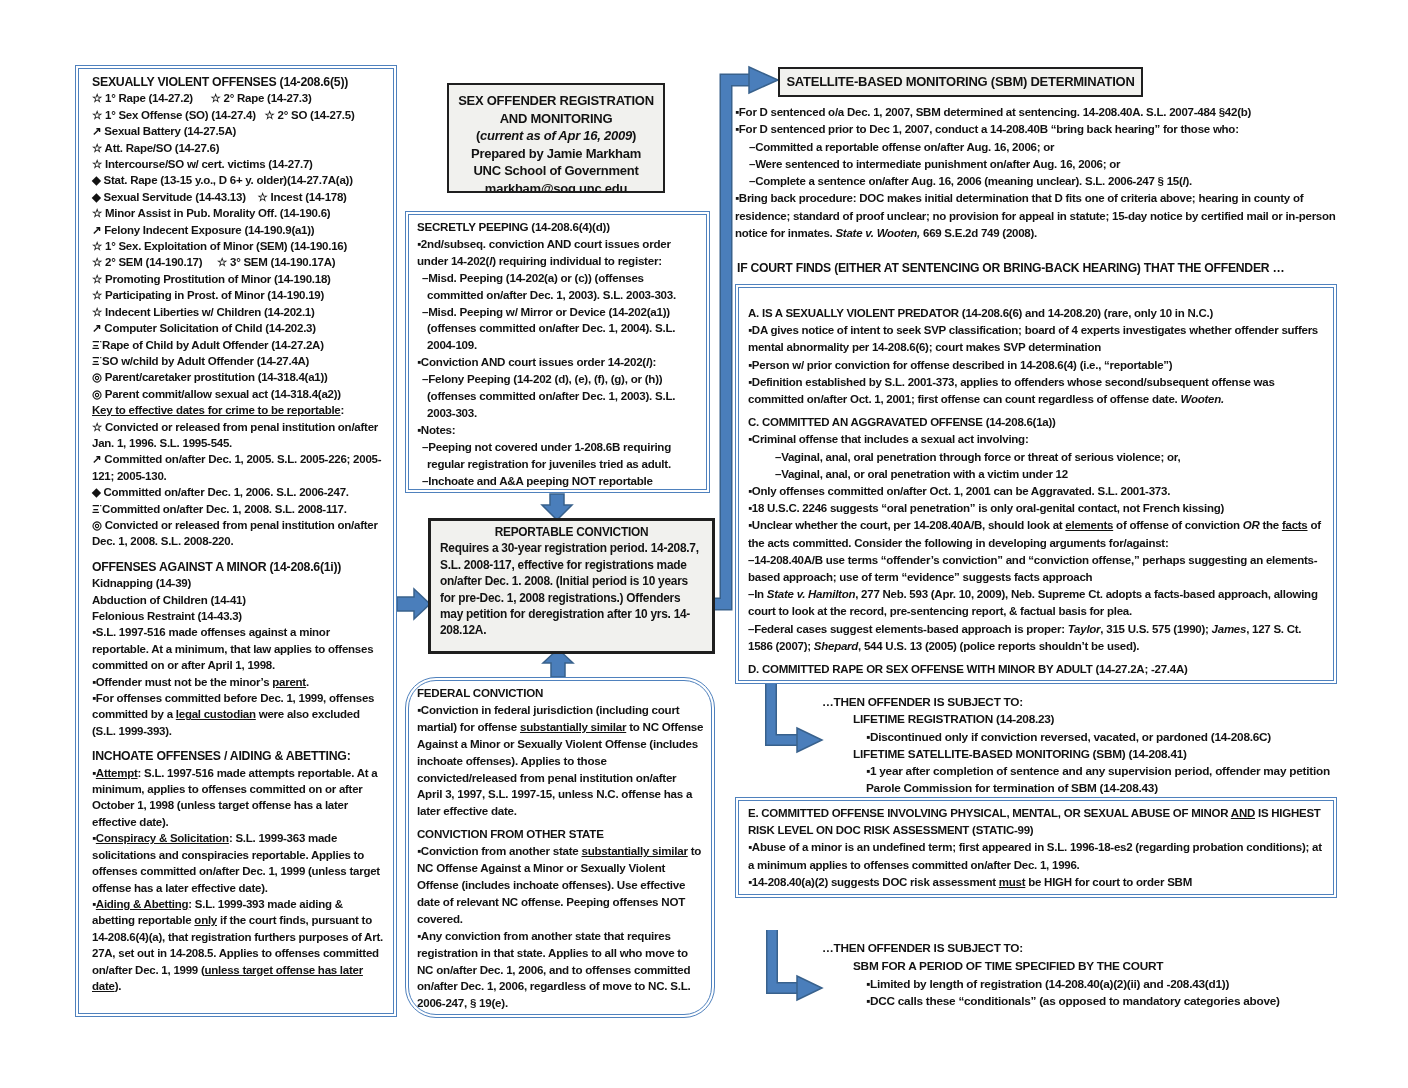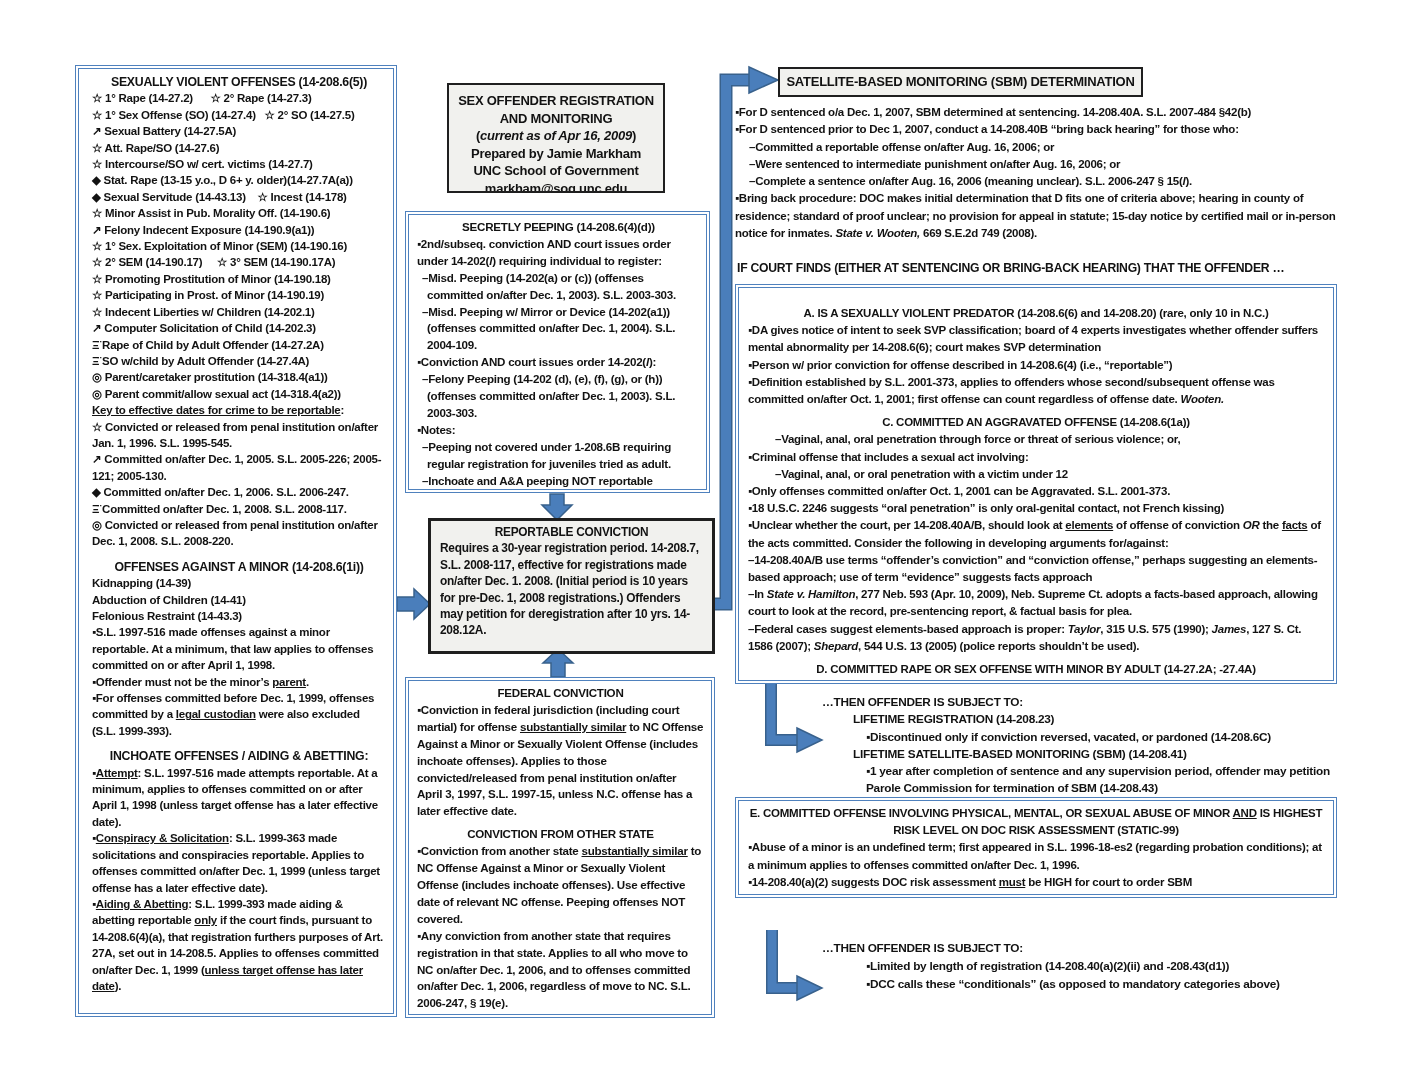--- a/index.html
+++ b/index.html
@@ -2,38 +2,38 @@
 <html><head>
 <meta charset="utf-8">
 <style>
   html,body{margin:0;padding:0;background:#fff;}
   body{font-family:"Liberation Sans",sans-serif;font-weight:700;color:#121212;letter-spacing:-0.25px;}
   .page{position:relative;width:1408px;height:1088px;background:#ffffff;overflow:hidden;}
   svg.conn{position:absolute;left:0;top:0;z-index:0;}
   .box{position:absolute;box-sizing:border-box;background:#fff;z-index:1;overflow:hidden;}
   .blue{border:4px double #4f81bd;}
   .panel{background:#f1f1ee;border:2px solid #1f1f1f;}
-  .bt{font-weight:700;text-align:center;}
+  .bt{font-weight:700;}
   .u{text-decoration:underline;}
   .i{font-style:italic;}
   .ln{min-height:1em;}
   .h{margin-top:6px;}
   .mt{margin-top:9px;}
   .d{padding-left:10px;text-indent:-5px;}
   .d2{padding-left:14px;}
   .d3{padding-left:27px;}
   .s1{margin-left:31px;}
   .s2{margin-left:44px;}
   .ctr{text-align:center;}
   #left-box{left:75px;top:65px;width:322px;height:952px;padding:5px 7px 3px 13px;font-size:11.5px;line-height:16.4px;}
   #left-box .bt{font-size:12.3px;}
   #title-box{left:447px;top:83px;width:218px;height:110px;padding-top:7px;text-align:center;font-size:13px;line-height:17.5px;}
   #peeping-box{left:405px;top:211px;width:305px;height:282px;padding:4px 6px 0 8px;font-size:11.6px;line-height:16.9px;}
   #reportable-box{left:428px;top:518px;width:287px;height:136px;padding:3px 9px;font-size:11.9px;line-height:16.4px;border-width:3px;}
-  #federal-box{left:405px;top:677px;width:310px;height:341px;padding:4px 7px 0 8px;font-size:11.6px;line-height:16.9px;}
+  #federal-box{left:405px;top:677px;width:310px;height:341px;padding:4px 7px 0 8px;font-size:11.6px;line-height:16.9px;border-radius:31px;}
   #sbm-header{left:778px;top:67px;width:365px;height:30px;text-align:center;font-size:13px;line-height:26px;}
   #sbm-text{position:absolute;left:735px;top:104px;width:616px;font-size:11.5px;line-height:17.3px;z-index:1;}
   #if-court{position:absolute;left:737px;top:261px;width:616px;font-size:12.2px;z-index:1;}
   #findings-box{left:735px;top:284px;width:602px;height:400px;padding:17px 9px;font-size:11.5px;line-height:17.2px;}
   #subject-lifetime{position:absolute;left:822px;top:694px;width:535px;font-size:11.8px;line-height:17.3px;z-index:1;}
   #e-box{left:735px;top:797px;width:602px;height:101px;padding:4px 9px;font-size:11.5px;line-height:17.2px;}
   #subject-period{position:absolute;left:822px;top:940px;width:560px;font-size:11.8px;line-height:17.8px;z-index:1;}
 </style>
 </head>
 <body>
@@ -94,21 +94,21 @@
     <div>
         <div class="ln"><span>Kidnapping (14-39)</span></div>
         <div class="ln"><span>Abduction of Children (14-41)</span></div>
         <div class="ln"><span>Felonious Restraint (14-43.3)</span></div>
         <div class="ln"><span>▪S.L. 1997-516 made offenses against a minor reportable. At a minimum, that law applies to offenses committed on or after April 1, 1998.</span></div>
         <div class="ln"><span>▪Offender must not be the minor’s </span><span class="u">parent</span><span>.</span></div>
         <div class="ln"><span>▪For offenses committed before Dec. 1, 1999, offenses committed by a </span><span class="u">legal custodian</span><span> were also excluded (S.L. 1999-393).</span></div>
       </div>
     <div class="bt mt">INCHOATE OFFENSES / AIDING &amp; ABETTING:</div>
     <div>
-        <div class="ln"><span>▪</span><span class="u">Attempt</span><span>: S.L. 1997-516 made attempts reportable. At a minimum, applies to offenses committed on or after April 1, 1998 (unless target offense has a later effective date).</span></div>
+        <div class="ln"><span>▪</span><span class="u">Attempt</span><span>: S.L. 1997-516 made attempts reportable. At a minimum, applies to offenses committed on or after October 1, 1998 (unless target offense has a later effective date).</span></div>
         <div class="ln"><span>▪</span><span class="u">Conspiracy &amp; Solicitation</span><span>: S.L. 1999-363 made solicitations and conspiracies reportable. Applies to offenses committed on/after Dec. 1, 1999 (unless target offense has a later effective date).</span></div>
         <div class="ln"><span>▪</span><span class="u">Aiding &amp; Abetting</span><span>: S.L. 1999-393 made aiding &amp; abetting reportable </span><span class="u">only</span><span> if the court finds, pursuant to 14-208.6(4)(a), that registration furthers purposes of Art. 27A, set out in 14-208.5. Applies to offenses committed on/after Dec. 1, 1999 (</span><span class="u">unless target offense has later date</span><span>).</span></div>
       </div>
   </div>
 
   <div class="box panel" id="title-box">
     <div>
         <div class="ln"><span>SEX OFFENDER REGISTRATION</span></div>
         <div class="ln"><span>AND MONITORING</span></div>
         <div class="ln"><span>(</span><span class="i">current as of Apr 16, 2009</span><span>)</span></div>
@@ -164,22 +164,22 @@
   </div>
   <div id="if-court">IF COURT FINDS (EITHER AT SENTENCING OR BRING-BACK HEARING) THAT THE OFFENDER …</div>
 
   <div class="box blue" id="findings-box">
     <div>
         <div class="ln bt"><span>A. IS A SEXUALLY VIOLENT PREDATOR (14-208.6(6) and 14-208.20) (rare, only 10 in N.C.)</span></div>
         <div class="ln"><span>▪DA gives notice of intent to seek SVP classification; board of 4 experts investigates whether offender suffers mental abnormality per 14-208.6(6); court makes SVP determination</span></div>
         <div class="ln"><span>▪Person w/ prior conviction for offense described in 14-208.6(4) (i.e., “reportable”)</span></div>
         <div class="ln"><span>▪Definition established by S.L. 2001-373, applies to offenders whose second/subsequent offense was committed on/after Oct. 1, 2001; first offense can count regardless of offense date. </span><span class="i">Wooten.</span></div>
         <div class="ln bt h"><span>C. COMMITTED AN AGGRAVATED OFFENSE (14-208.6(1a))</span></div>
+        <div class="ln"><span>▪Criminal offense that includes a sexual act involving:</span></div>
         <div class="ln d3"><span>–Vaginal, anal, oral penetration through force or threat of serious violence; or,</span></div>
-        <div class="ln"><span>▪Criminal offense that includes a sexual act involving:</span></div>
         <div class="ln d3"><span>–Vaginal, anal, or oral penetration with a victim under 12</span></div>
         <div class="ln"><span>▪Only offenses committed on/after Oct. 1, 2001 can be Aggravated. S.L. 2001-373.</span></div>
         <div class="ln"><span>▪18 U.S.C. 2246 suggests “oral penetration” is only oral-genital contact, not French kissing)</span></div>
         <div class="ln"><span>▪Unclear whether the court, per 14-208.40A/B, should look at </span><span class="u">elements</span><span> of offense of conviction </span><span class="i">OR</span><span> the </span><span class="u">facts</span><span> of the acts committed. Consider the following in developing arguments for/against:</span></div>
         <div class="ln"><span>–14-208.40A/B use terms “offender’s conviction” and “conviction offense,” perhaps suggesting an elements-based approach; use of term “evidence” suggests facts approach</span></div>
         <div class="ln"><span>–In </span><span class="i">State v. Hamilton</span><span>, 277 Neb. 593 (Apr. 10, 2009), Neb. Supreme Ct. adopts a facts-based approach, allowing court to look at the record, pre-sentencing report, &amp; factual basis for plea.</span></div>
         <div class="ln"><span>–Federal cases suggest elements-based approach is proper: </span><span class="i">Taylor</span><span>, 315 U.S. 575 (1990); </span><span class="i">James</span><span>, 127 S. Ct. 1586 (2007); </span><span class="i">Shepard</span><span>, 544 U.S. 13 (2005) (police reports shouldn’t be used).</span></div>
         <div class="ln bt h"><span>D. COMMITTED RAPE OR SEX OFFENSE WITH MINOR BY ADULT (14-27.2A; -27.4A)</span></div>
       </div>
   </div>
@@ -199,18 +199,19 @@
         <div class="ln bt"><span>E. COMMITTED OFFENSE INVOLVING PHYSICAL, MENTAL, OR SEXUAL ABUSE OF MINOR </span><span class="u">AND</span><span> IS HIGHEST RISK LEVEL ON DOC RISK ASSESSMENT (STATIC-99)</span></div>
         <div class="ln"><span>▪Abuse of a minor is an undefined term; first appeared in S.L. 1996-18-es2 (regarding probation conditions); at a minimum applies to offenses committed on/after Dec. 1, 1996.</span></div>
         <div class="ln"><span>▪14-208.40(a)(2) suggests DOC risk assessment </span><span class="u">must</span><span> be HIGH for court to order SBM</span></div>
         <div class="ln"><span>▪14-208.40A/B suggest court discretion (“court shall determine”) in spite of DOC risk assessment (i.e., judge may order SBM even if DOC risk assessment shows MODERATE or LOW risk).</span></div>
       </div>
   </div>
 
   <div id="subject-period">
     <div>
         <div class="ln"><span>…THEN OFFENDER IS SUBJECT TO:</span></div>
+        <div class="ln s1"><span>SBM FOR A PERIOD OF TIME SPECIFIED BY THE COURT</span></div>
         <div class="ln s2"><span>▪Limited by length of registration (14-208.40(a)(2)(ii) and -208.43(d1))</span></div>
         <div class="ln s2"><span>▪DCC calls these “conditionals” (as opposed to mandatory categories above)</span></div>
       </div>
   </div>
 
 </div>
 
 </body></html>

